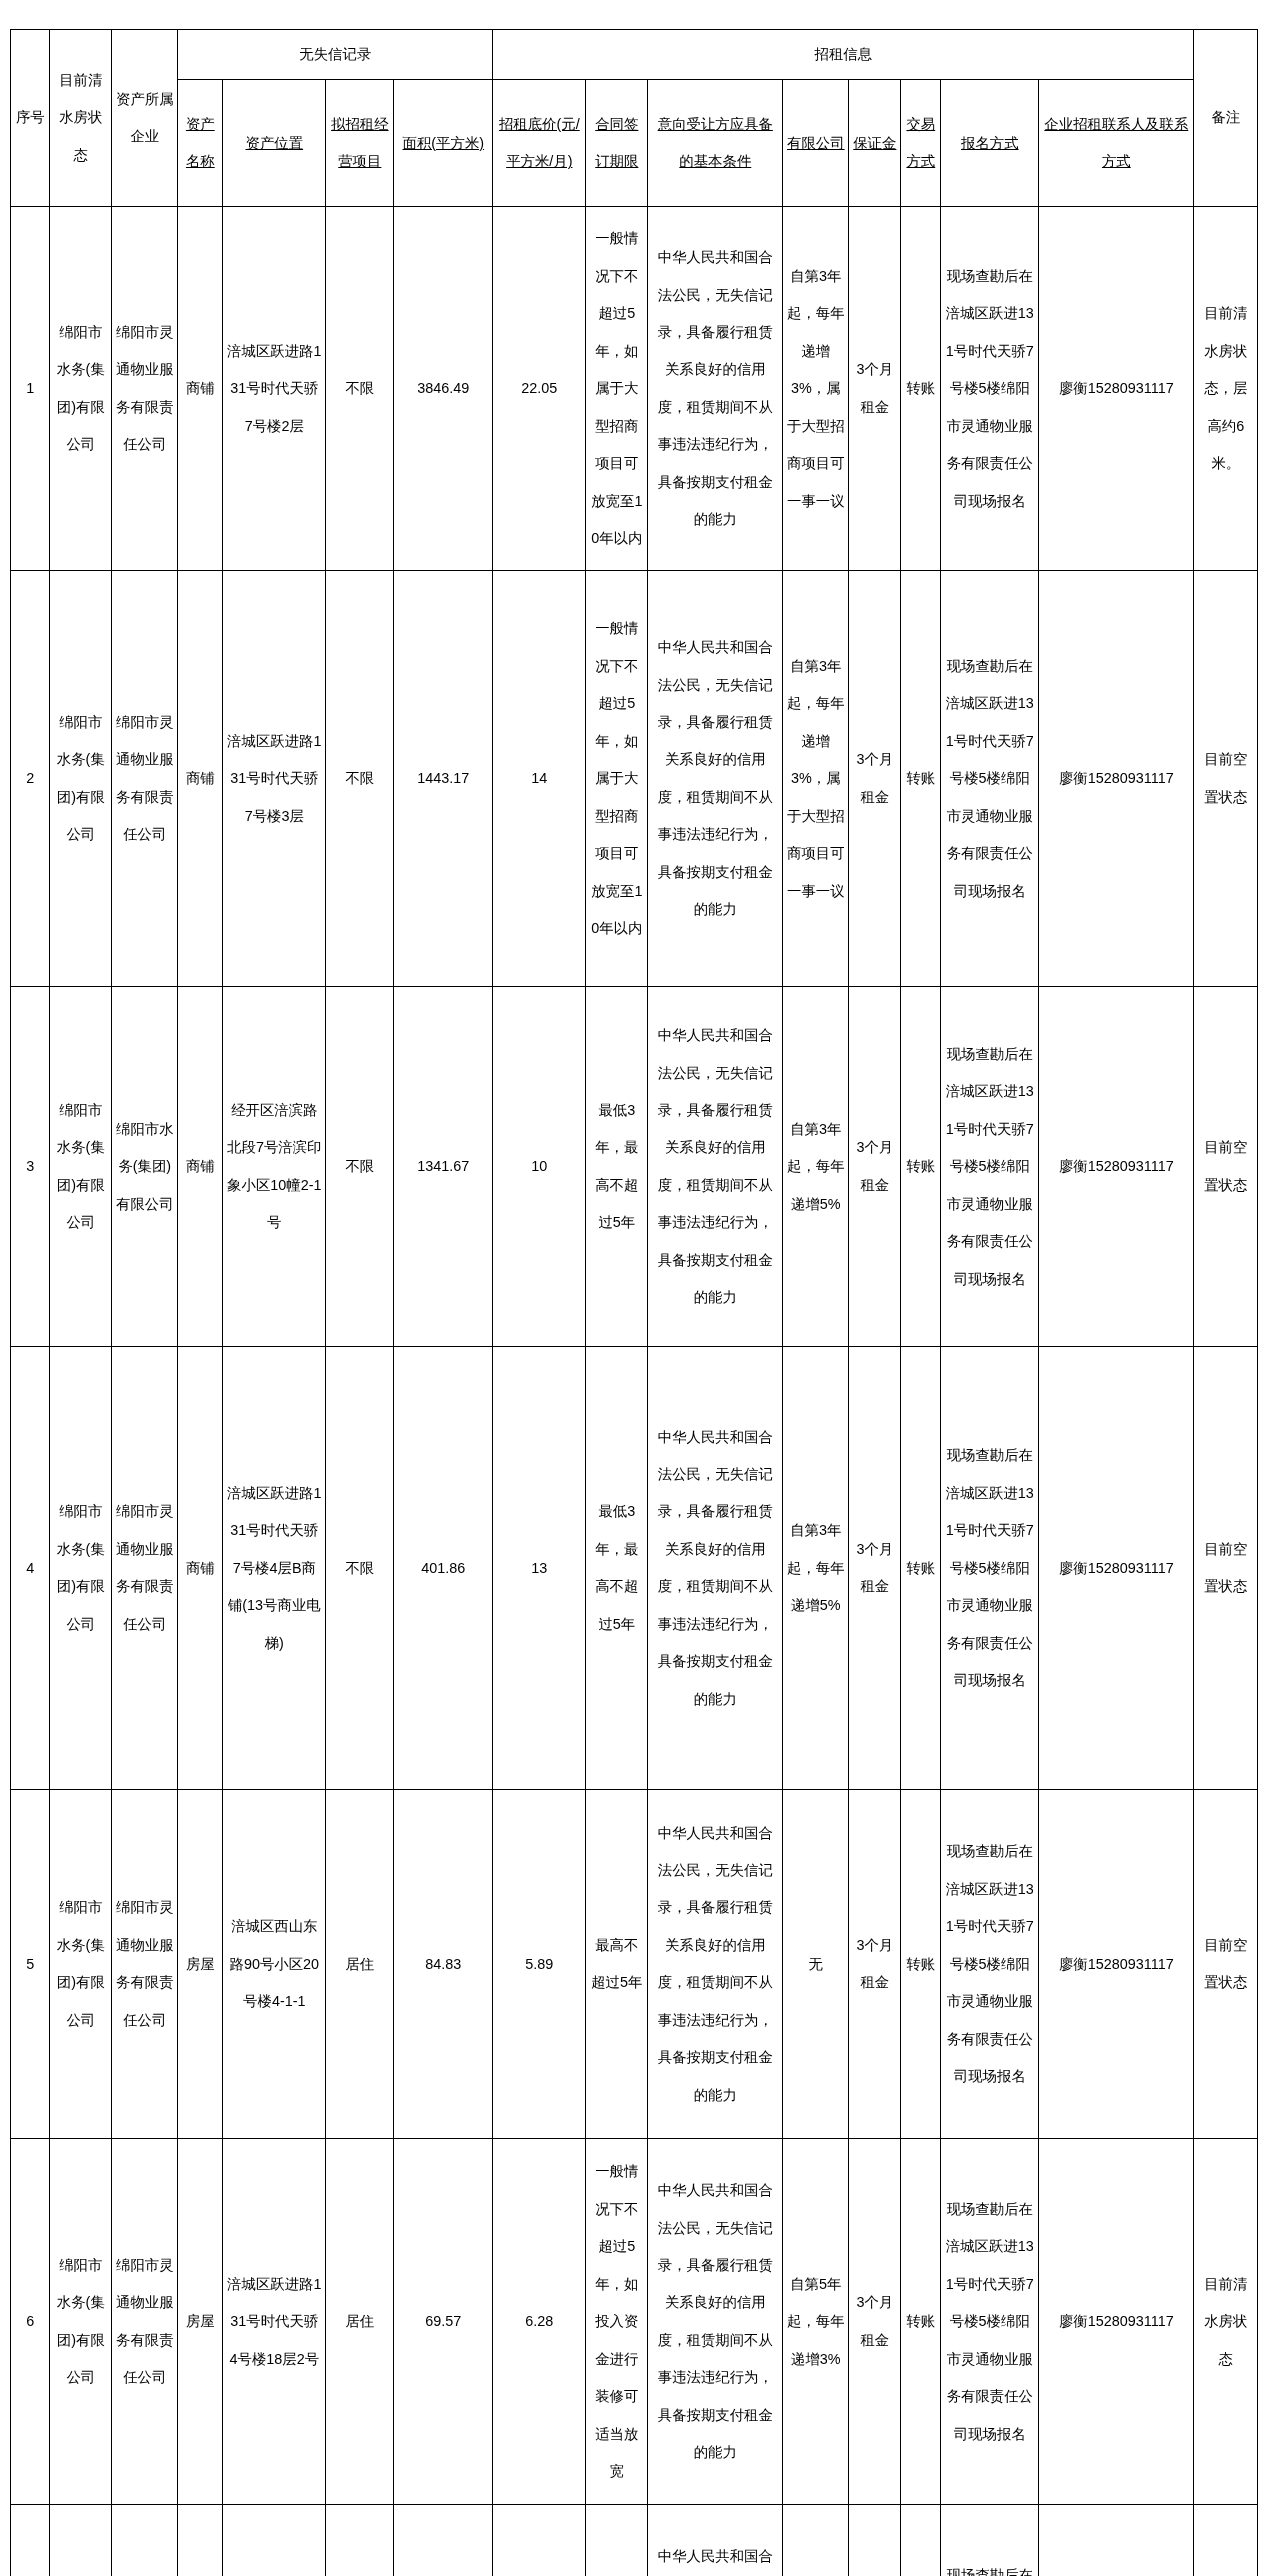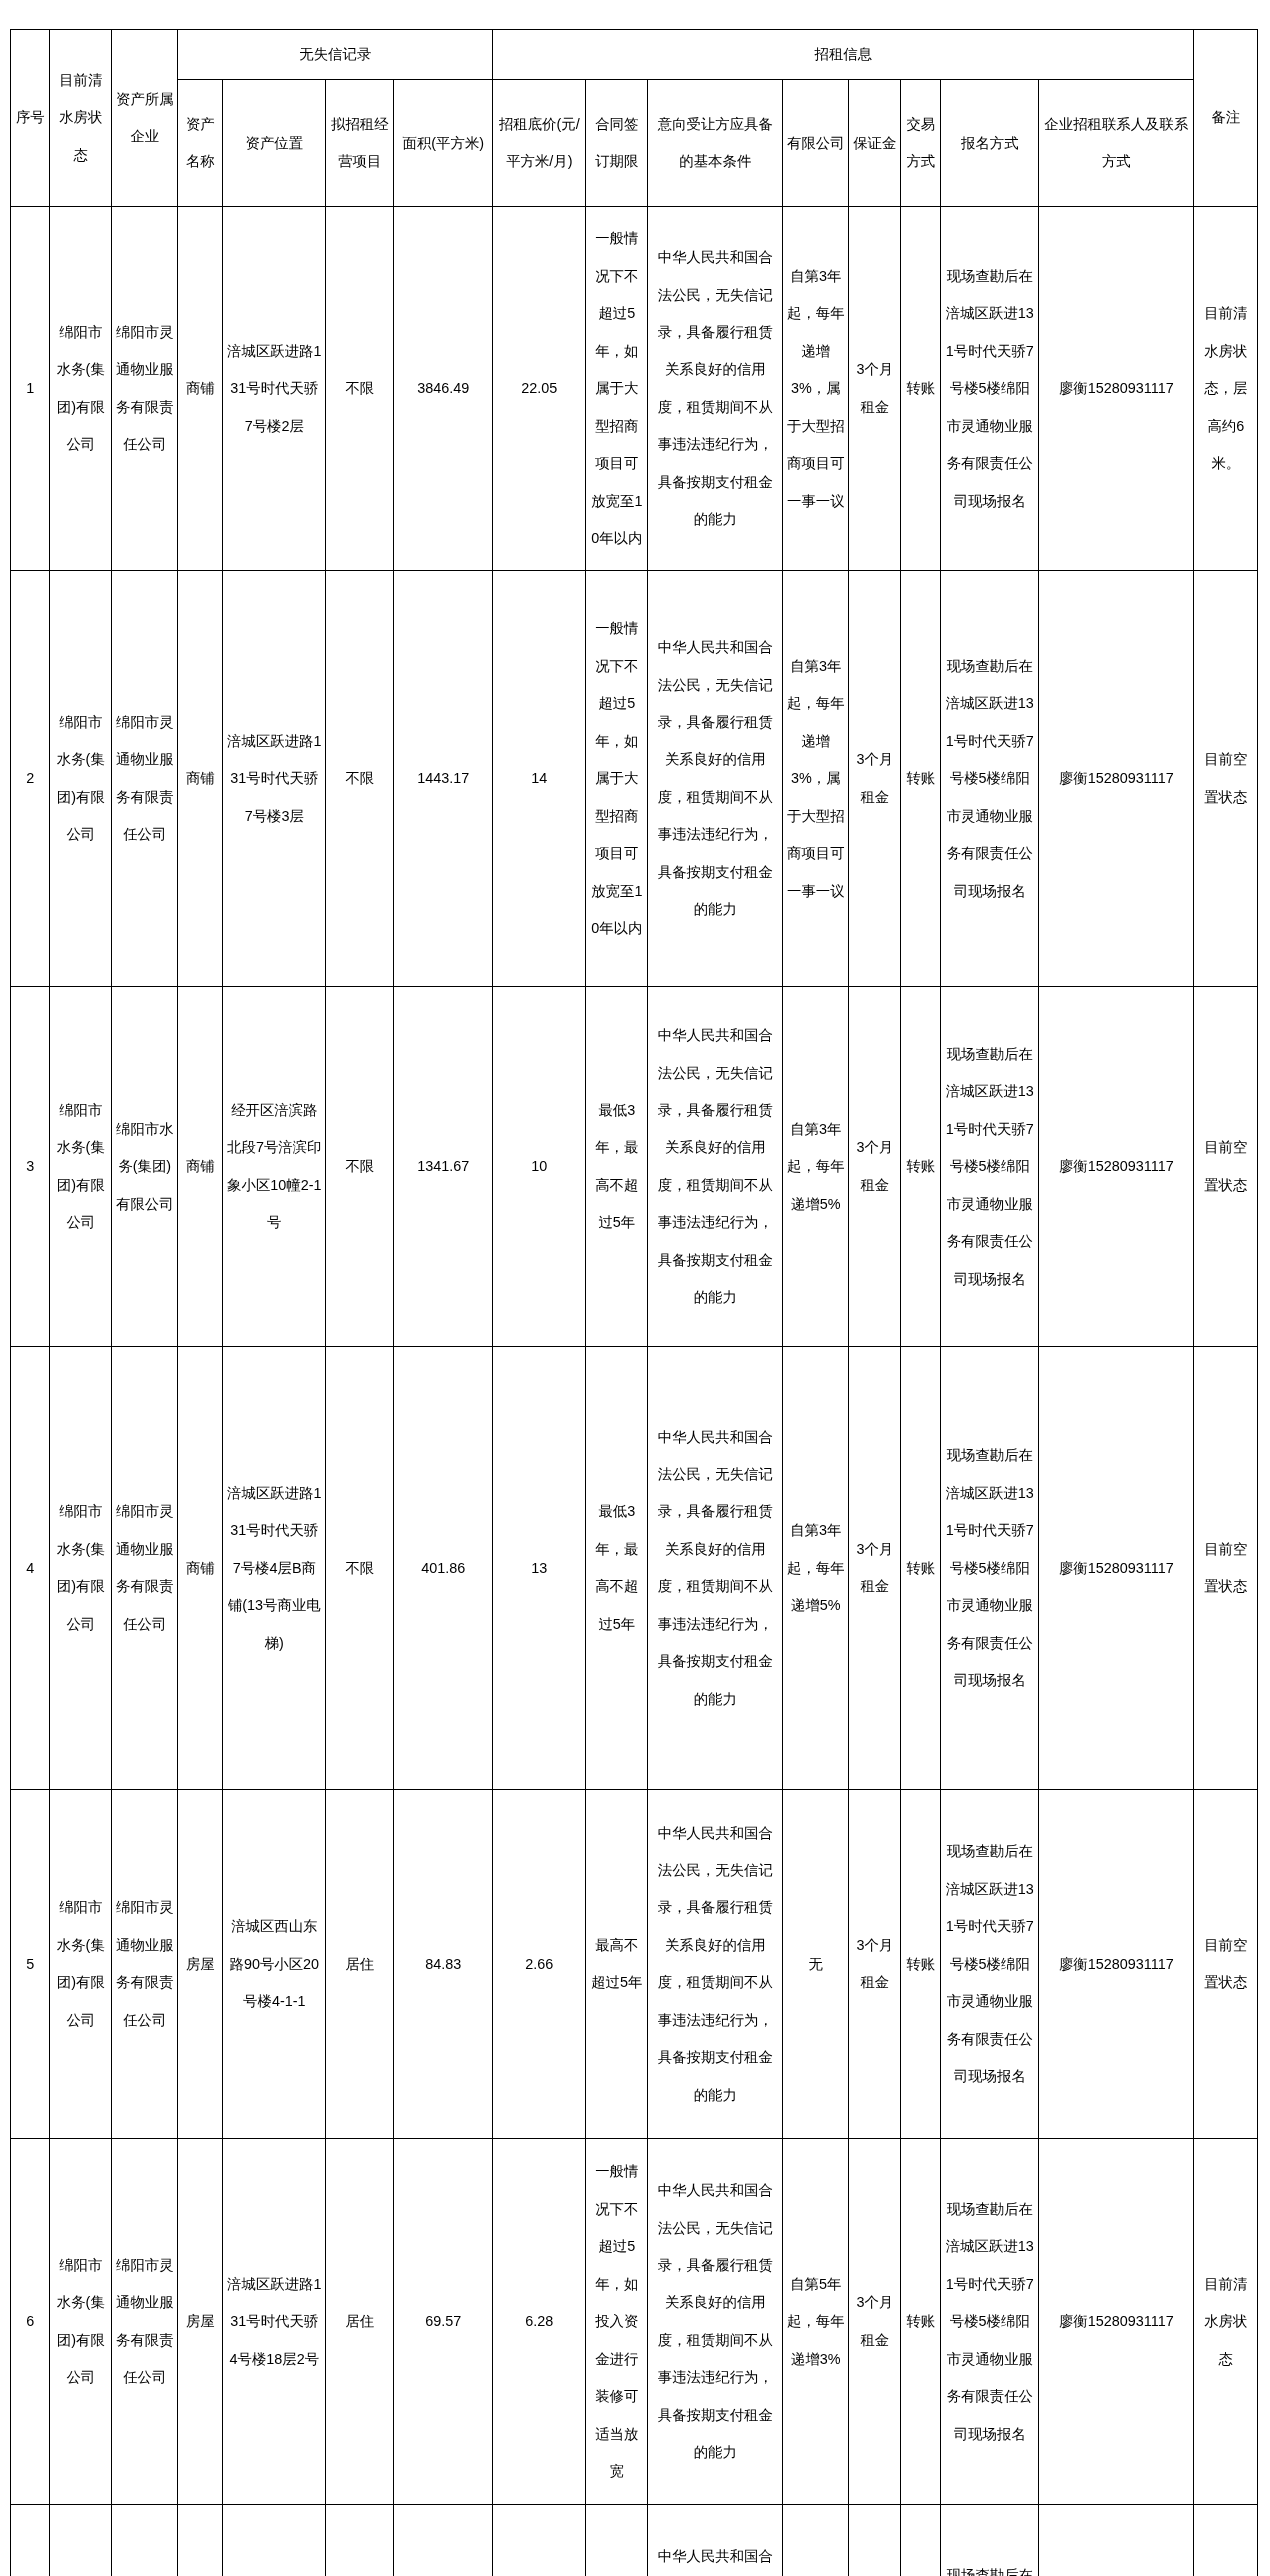--- a/index.html
+++ b/index.html
@@ -1,21 +1,21 @@
 <!DOCTYPE html>
 <html style="font-size:8.2px"><head>
 <meta charset="utf-8">
 <style>
   html,body{margin:0;padding:0;background:#ffffff;}
   body{width:1271px;font-family:"Liberation Sans",sans-serif;color:#000;}
   .sheet{position:relative;width:1271px;min-height:4058px;background:#fff;}
   table.main{border-collapse:collapse;table-layout:fixed;margin:29px 0 0 10.3px;width:1248px;}
   th,td{border:0.5px solid #000;text-align:center;vertical-align:middle;font-size:14.4px;font-weight:normal;line-height:2.6;padding:4.1px 3.1px;word-break:break-all;background:#fff;}
   thead tr.group-row th{height:41px;}
-  thead tr.sub-row th{height:118px;}
+  thead tr.sub-row th{height:118px;text-decoration:underline;}
 </style>
 </head>
 <body>
 
 <div class="sheet">
   <table class="main">
     <colgroup>
       <col style="width:39px">
         <col style="width:62px">
         <col style="width:66px">
@@ -131,21 +131,21 @@
         <td>目前空置状态</td>
       </tr>
       <tr style="height:349px">
         <td>5</td>
         <td>绵阳市水务(集团)有限公司</td>
         <td>绵阳市灵通物业服务有限责任公司</td>
         <td>房屋</td>
         <td>涪城区西山东路90号小区20号楼4-1-1</td>
         <td>居住</td>
         <td>84.83</td>
-        <td>2.66</td>
+        <td>5.89</td>
         <td>最高不超过5年</td>
         <td>中华人民共和国合法公民，无失信记录，具备履行租赁关系良好的信用度，租赁期间不从事违法违纪行为，具备按期支付租金的能力</td>
         <td>无</td>
         <td>3个月租金</td>
         <td>转账</td>
         <td>现场查勘后在涪城区跃进131号时代天骄7号楼5楼绵阳市灵通物业服务有限责任公司现场报名</td>
         <td>廖衡15280931117</td>
         <td>目前空置状态</td>
       </tr>
       <tr style="height:366px">

